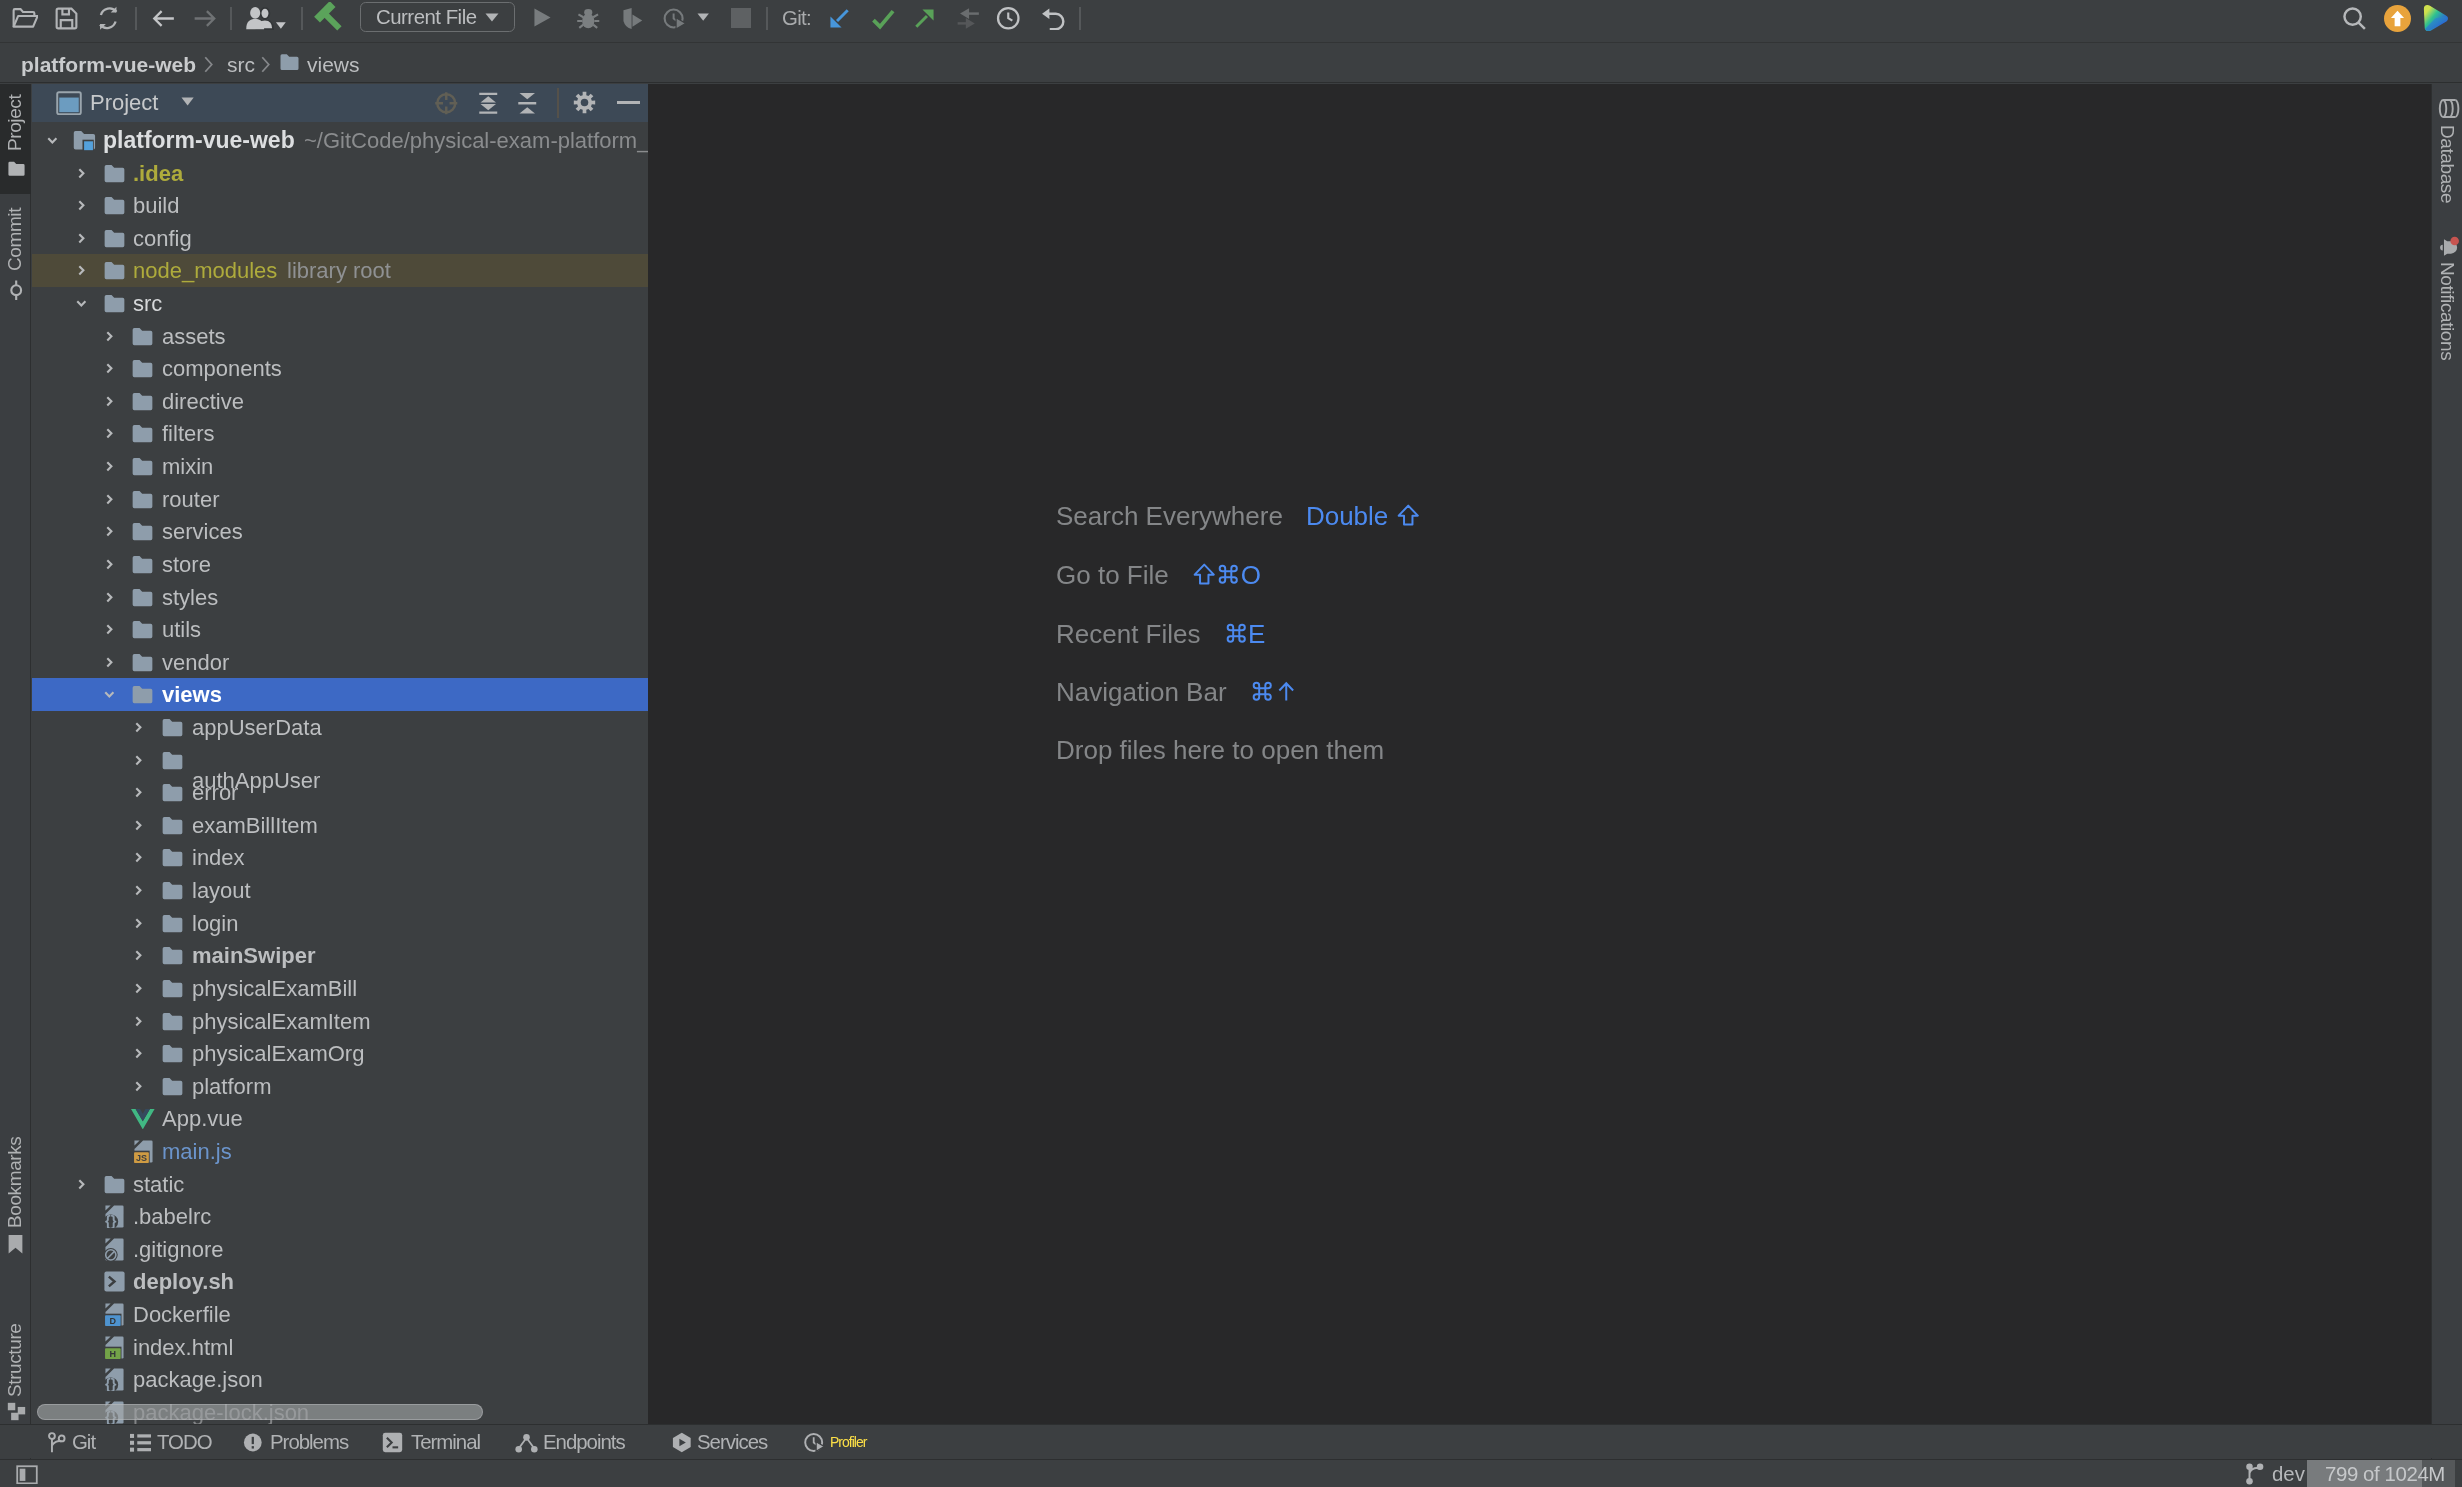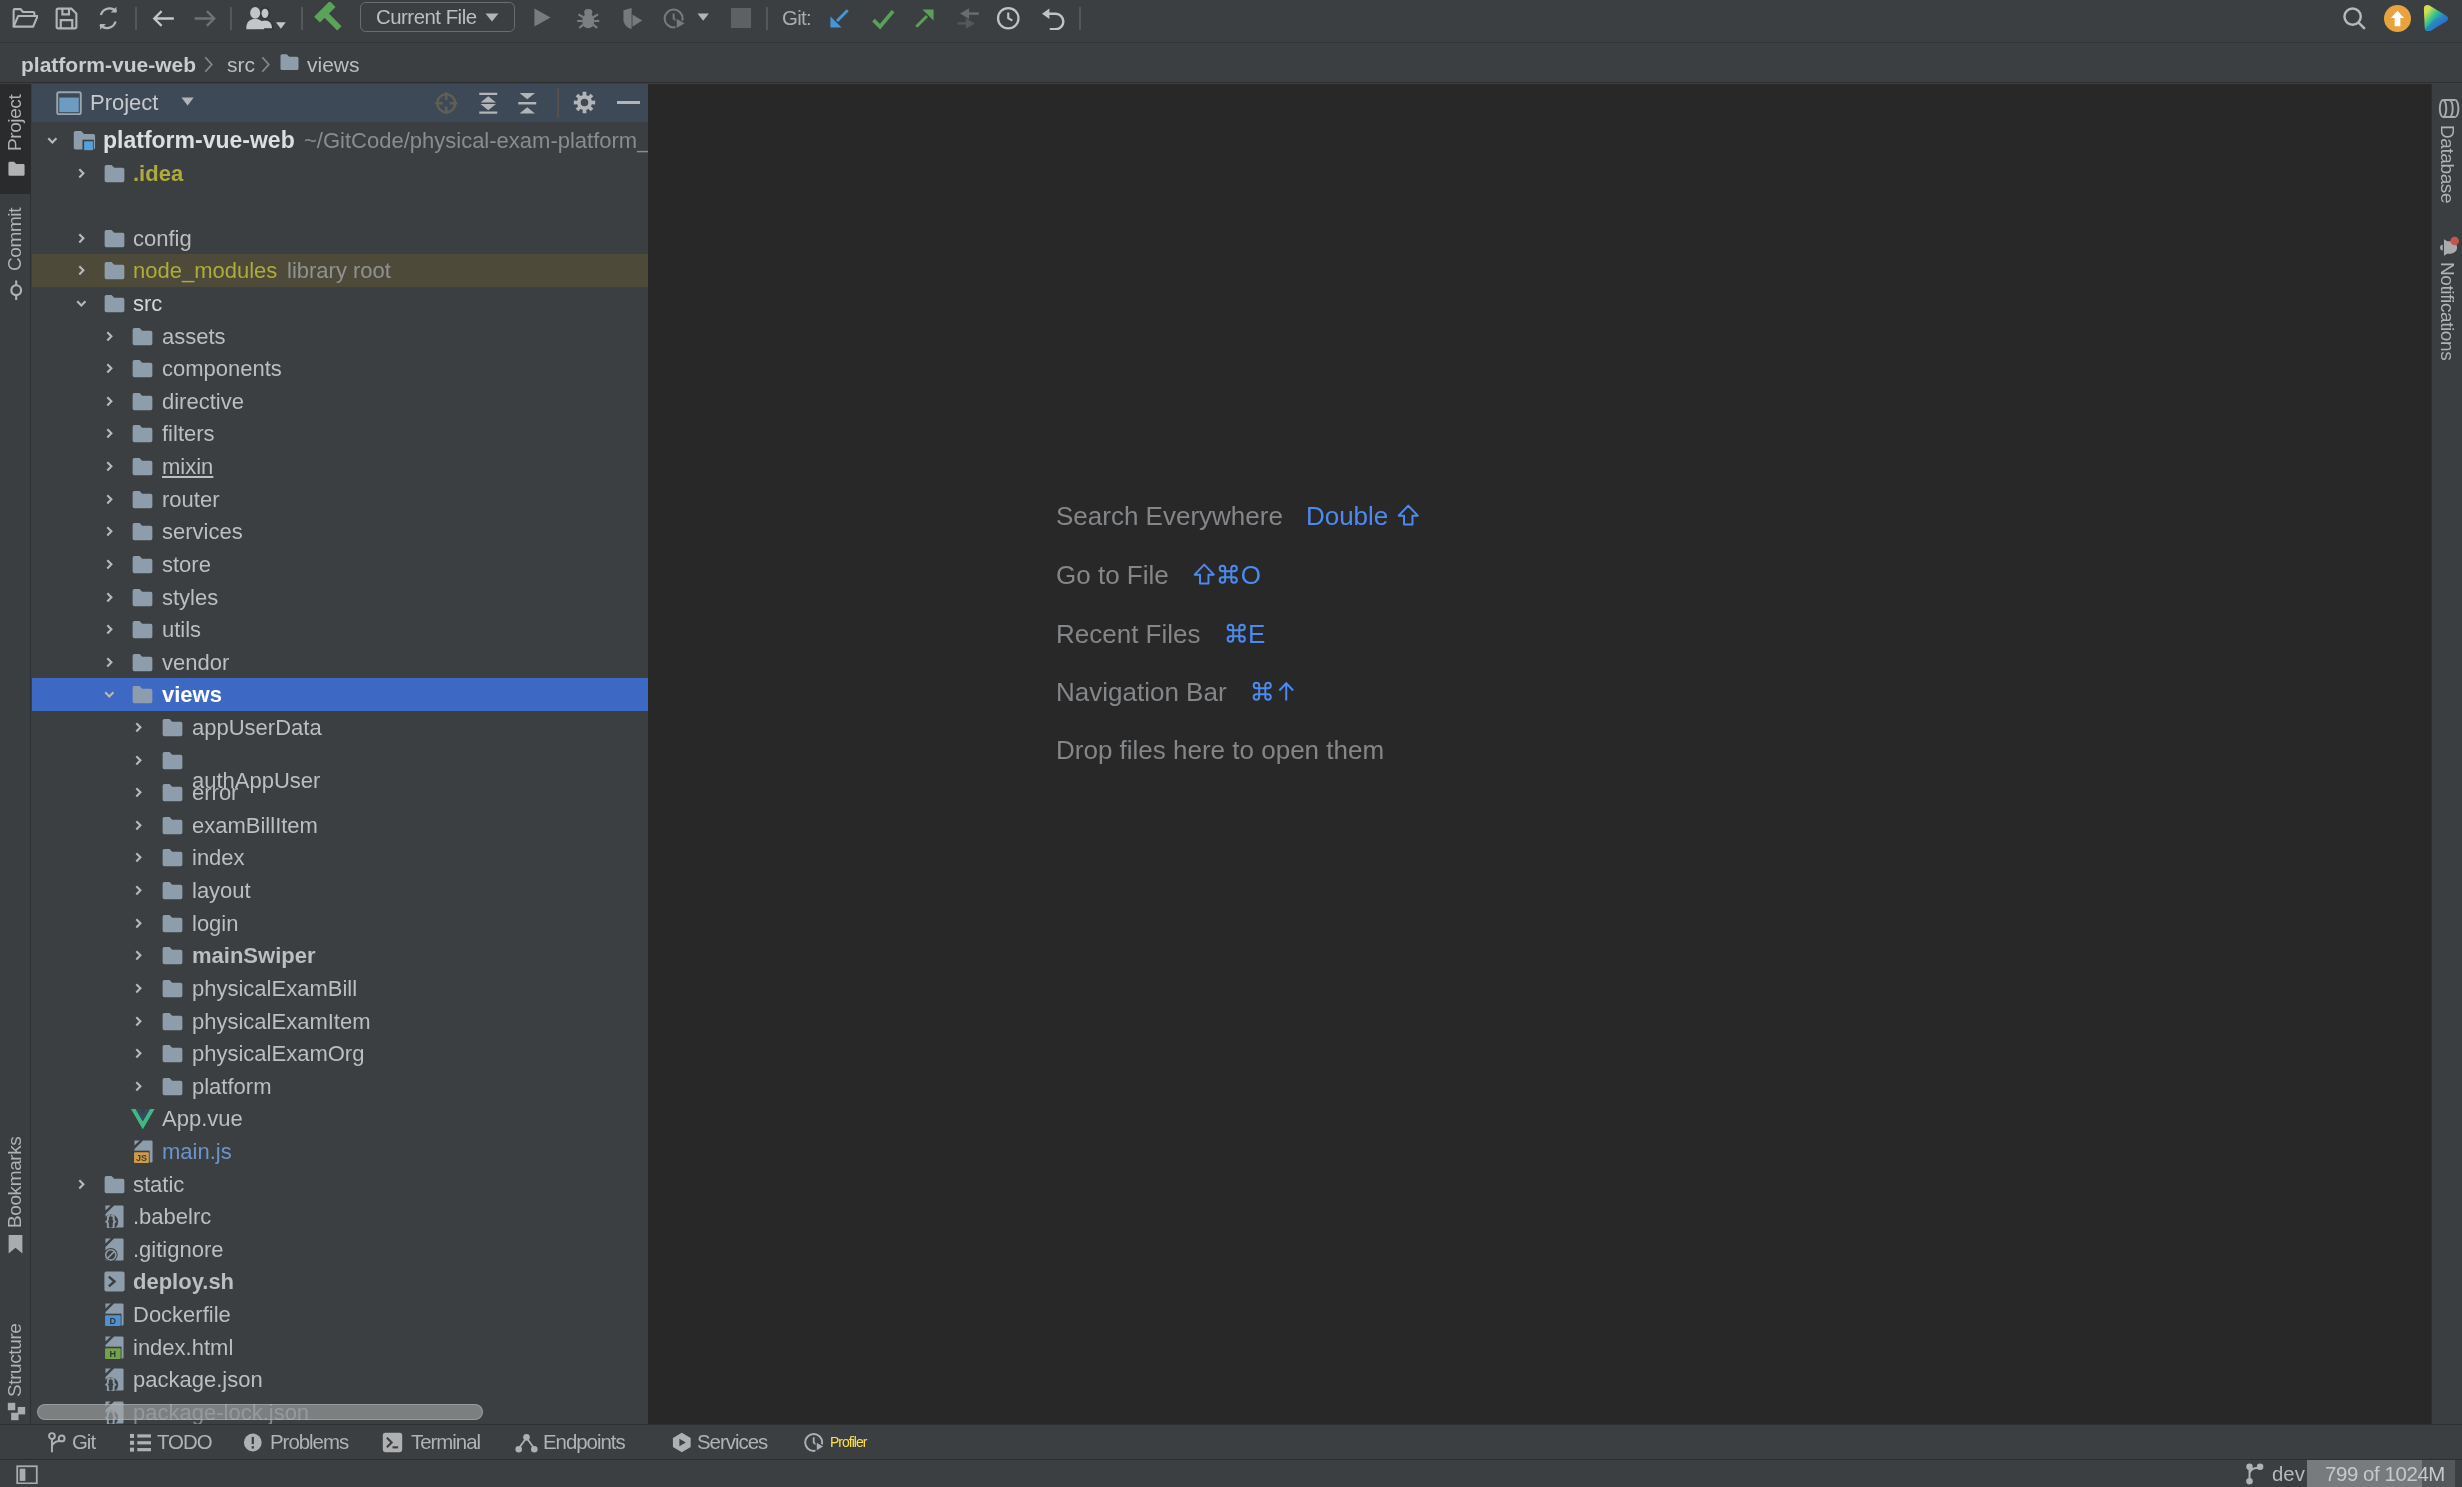--- a/index.html
+++ b/index.html
@@ -225,20 +225,29 @@
     </div>
 <div class="row" style="top:73px">
       <svg class="ab" style="left:42px;top:9px" width="14.7" height="14.7" viewBox="-9 -9 18 18">
         <polyline points="-2.5,-5 2.5,0 -2.5,5" fill="none" stroke="#b7b9bb" stroke-width="2.6"></polyline>
       </svg>
       <svg class="ab" style="left:71px;top:6.5px" width="23" height="19" viewBox="0 0 28 23">
         <path d="M2,3.2 a2,2 0 0 1 2,-2 h6.4 l3.2,3.4 H24 a2,2 0 0 1 2,2 V20 a2,2 0 0 1 -2,2 H4 a2,2 0 0 1 -2,-2 Z" fill="#8e9dab"></path>
       </svg>
       <span class="ab" style="left:101px;top:0;line-height:33px;font-size:22px;font-weight:bold;color:#aeab3c;">.idea</span>
     </div>
+<div class="row" style="top:105px">
+      <svg class="ab" style="left:42px;top:9px" width="14.7" height="14.7" viewBox="-9 -9 18 18">
+        <polyline points="-2.5,-5 2.5,0 -2.5,5" fill="none" stroke="#b7b9bb" stroke-width="2.6"></polyline>
+      </svg>
+      <svg class="ab" style="left:71px;top:6.5px" width="23" height="19" viewBox="0 0 28 23">
+        <path d="M2,3.2 a2,2 0 0 1 2,-2 h6.4 l3.2,3.4 H24 a2,2 0 0 1 2,2 V20 a2,2 0 0 1 -2,2 H4 a2,2 0 0 1 -2,-2 Z" fill="#8e9dab"></path>
+      </svg>
+      <span class="ab" style="left:101px;top:0;line-height:33px;font-size:22px;font-weight:normal;color:#bcbec0;">build</span>
+    </div>
 <div class="row" style="top:170px">
       <div class="ab" style="left:0;top:0;width:616px;height:33px;background:#4e4a39"></div>
       <svg class="ab" style="left:42px;top:9px" width="14.7" height="14.7" viewBox="-9 -9 18 18">
         <polyline points="-2.5,-5 2.5,0 -2.5,5" fill="none" stroke="#b7b9bb" stroke-width="2.6"></polyline>
       </svg>
       <svg class="ab" style="left:71px;top:6.5px" width="23" height="19" viewBox="0 0 28 23">
         <path d="M2,3.2 a2,2 0 0 1 2,-2 h6.4 l3.2,3.4 H24 a2,2 0 0 1 2,2 V20 a2,2 0 0 1 -2,2 H4 a2,2 0 0 1 -2,-2 Z" fill="#8e9dab"></path>
       </svg>
       <span class="ab" style="left:101px;top:0;line-height:33px;font-size:22px;font-weight:normal;color:#aeab3c;">node_modules</span>
       <span class="ab" style="left:255px;top:0;line-height:33px;font-size:22px;color:#8f9193">library root</span>
@@ -297,21 +306,21 @@
       </svg>
       <span class="ab" style="left:130px;top:0;line-height:33px;font-size:22px;font-weight:normal;color:#bcbec0;">filters</span>
     </div>
 <div class="row" style="top:366px">
       <svg class="ab" style="left:70px;top:9px" width="14.7" height="14.7" viewBox="-9 -9 18 18">
         <polyline points="-2.5,-5 2.5,0 -2.5,5" fill="none" stroke="#b7b9bb" stroke-width="2.6"></polyline>
       </svg>
       <svg class="ab" style="left:99px;top:6.5px" width="23" height="19" viewBox="0 0 28 23">
         <path d="M2,3.2 a2,2 0 0 1 2,-2 h6.4 l3.2,3.4 H24 a2,2 0 0 1 2,2 V20 a2,2 0 0 1 -2,2 H4 a2,2 0 0 1 -2,-2 Z" fill="#8e9dab"></path>
       </svg>
-      <span class="ab" style="left:130px;top:0;line-height:33px;font-size:22px;font-weight:normal;color:#bcbec0;text-decoration:underline;">mixin</span>
+      <span class="ab" style="left:130px;top:0;line-height:33px;font-size:22px;font-weight:normal;color:#bcbec0;">mixin</span>
     </div>
 <div class="row" style="top:399px">
       <svg class="ab" style="left:70px;top:9px" width="14.7" height="14.7" viewBox="-9 -9 18 18">
         <polyline points="-2.5,-5 2.5,0 -2.5,5" fill="none" stroke="#b7b9bb" stroke-width="2.6"></polyline>
       </svg>
       <svg class="ab" style="left:99px;top:6.5px" width="23" height="19" viewBox="0 0 28 23">
         <path d="M2,3.2 a2,2 0 0 1 2,-2 h6.4 l3.2,3.4 H24 a2,2 0 0 1 2,2 V20 a2,2 0 0 1 -2,2 H4 a2,2 0 0 1 -2,-2 Z" fill="#8e9dab"></path>
       </svg>
       <span class="ab" style="left:130px;top:0;line-height:33px;font-size:22px;font-weight:normal;color:#bcbec0;">router</span>
     </div>

